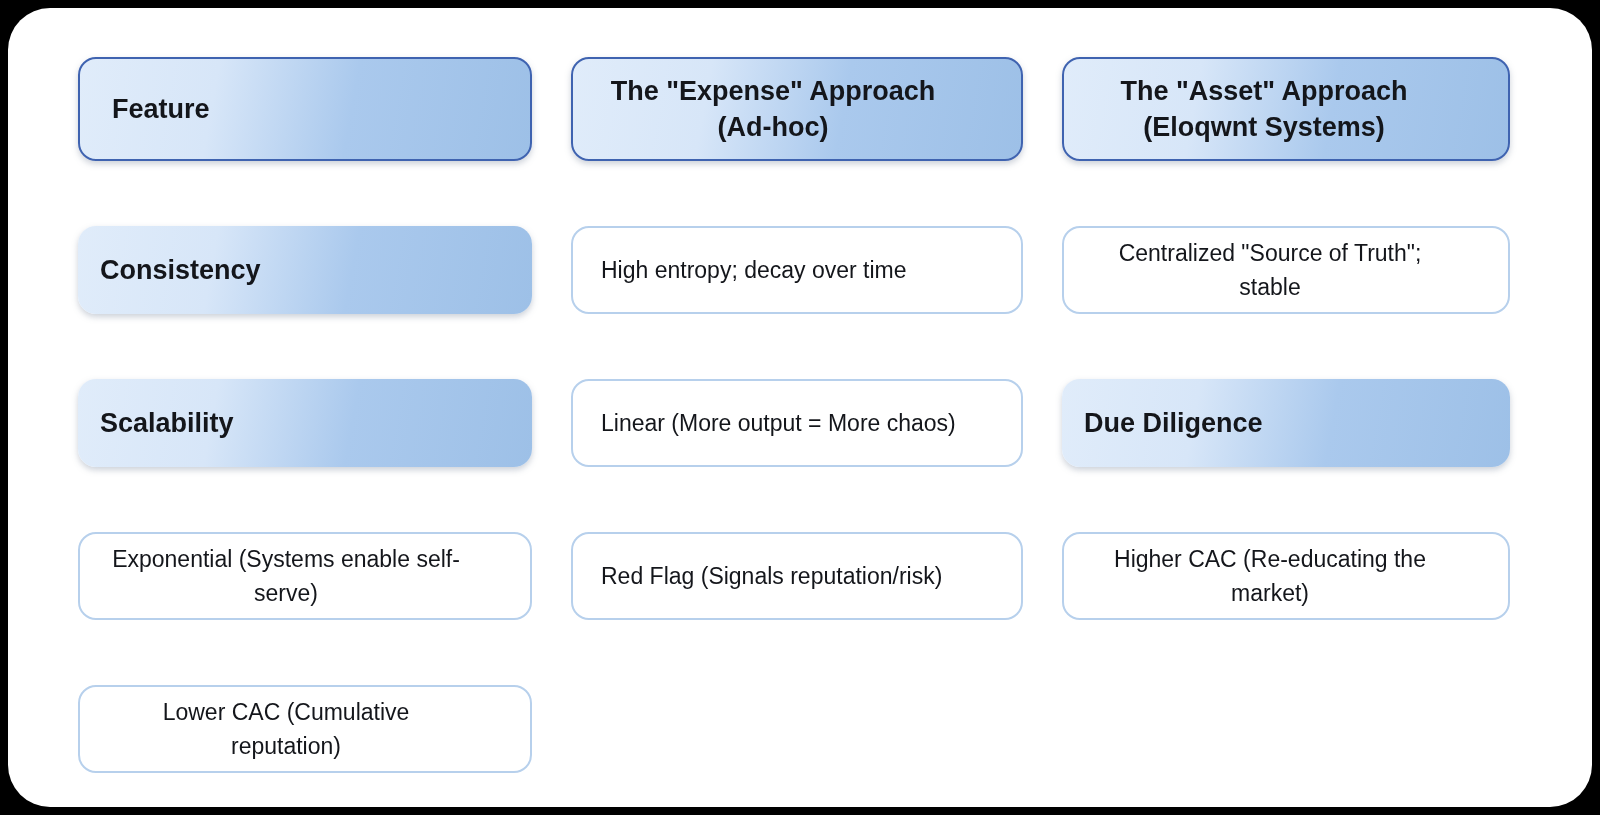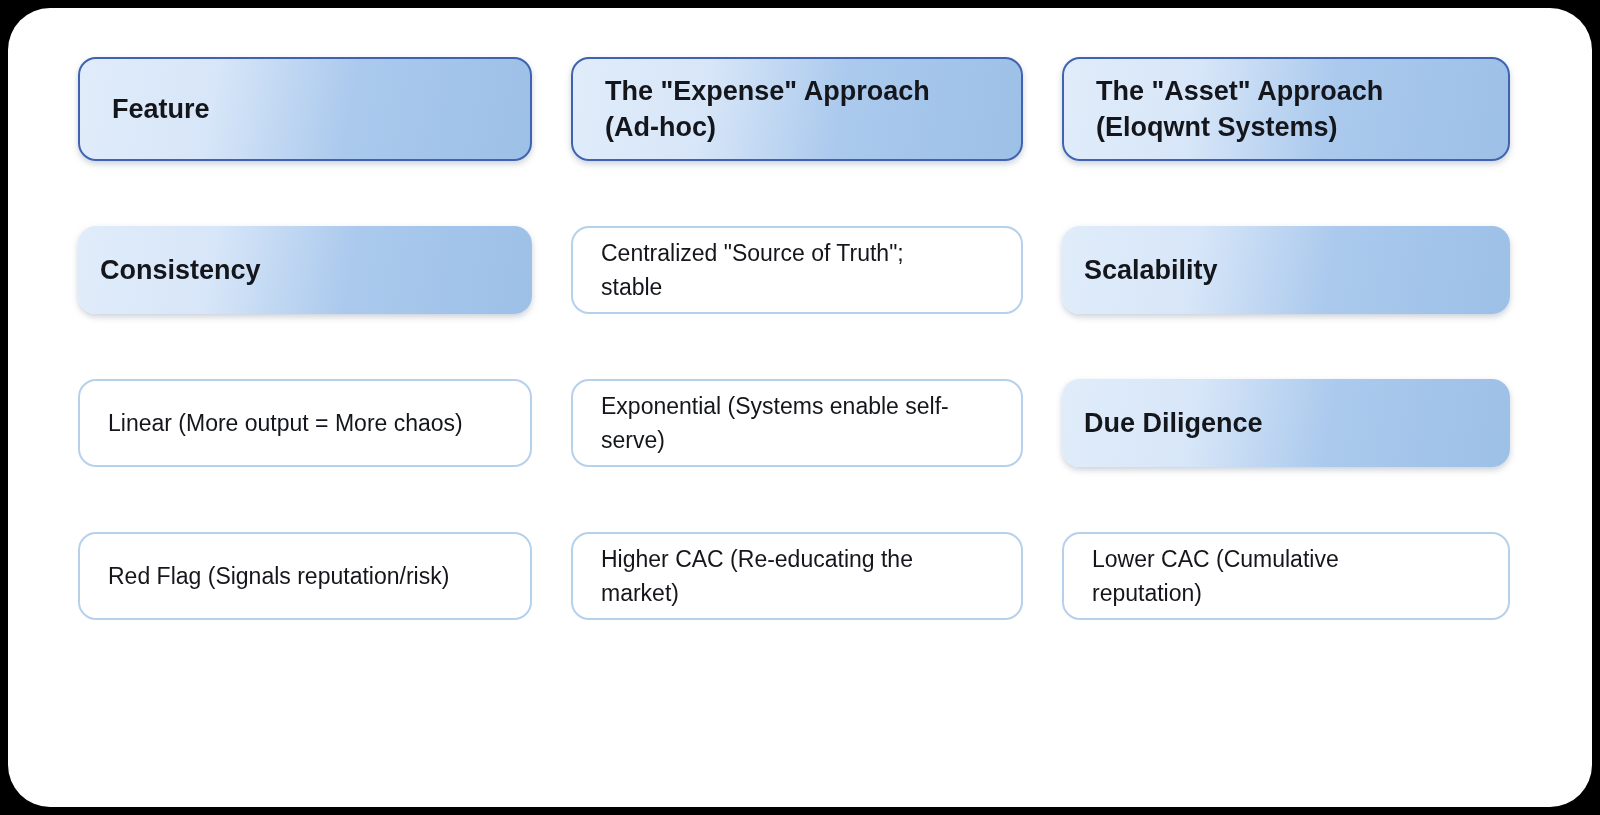--- a/index.html
+++ b/index.html
@@ -16,20 +16,21 @@
     overflow: hidden;
   }
   .card {
     position: absolute;
     left: 8px;
     top: 8px;
     right: 8px;
     bottom: 8px;
     background: #ffffff;
     border-radius: 42px;
+    text-align: center;
   }
   .grid {
     display: grid;
     grid-template-columns: 454px 452px 448px;
     grid-template-rows: 104px 88px 88px 88px 88px;
     column-gap: 39px;
     row-gap: 65px;
     padding: 49px 0 0 70px;
   }
   .cell {
@@ -87,33 +88,36 @@
         <span class="txt">The "Expense" Approach (Ad-hoc)</span>
       </div>
       <div class="cell grad head">
         <span class="txt">The "Asset" Approach (Eloqwnt Systems)</span>
       </div>
 
     <div class="cell grad label-cell">
           <span class="txt">Consistency</span>
         </div>
         <div class="cell body-cell">
+          <span class="txt"><span>High entropy; decay over time</span></span>
+        </div>
+        <div class="cell body-cell">
           <span class="txt"><span>Centralized "</span><span class="b">Source of Truth</span><span>"; stable</span></span>
         </div>
         <div class="cell grad label-cell">
           <span class="txt">Scalability</span>
         </div>
         <div class="cell body-cell">
           <span class="txt"><span>Linear (More output = More chaos)</span></span>
         </div>
+        <div class="cell grad label-cell">
+          <span class="txt">Due Diligence</span>
+        </div>
         <div class="cell body-cell">
           <span class="txt"><span>Exponential (Systems enable self-serve)</span></span>
-        </div>
-        <div class="cell grad label-cell">
-          <span class="txt">Due Diligence</span>
         </div>
         <div class="cell body-cell">
           <span class="txt"><span class="b">Red Flag</span><span> (Signals reputation/risk)</span></span>
         </div>
         <div class="cell body-cell">
           <span class="txt"><span>Higher </span><span class="b">CAC</span><span> (Re-educating the market)</span></span>
         </div>
         <div class="cell body-cell">
           <span class="txt"><span>Lower </span><span class="b">CAC</span><span> (Cumulative reputation)</span></span>
         </div>

